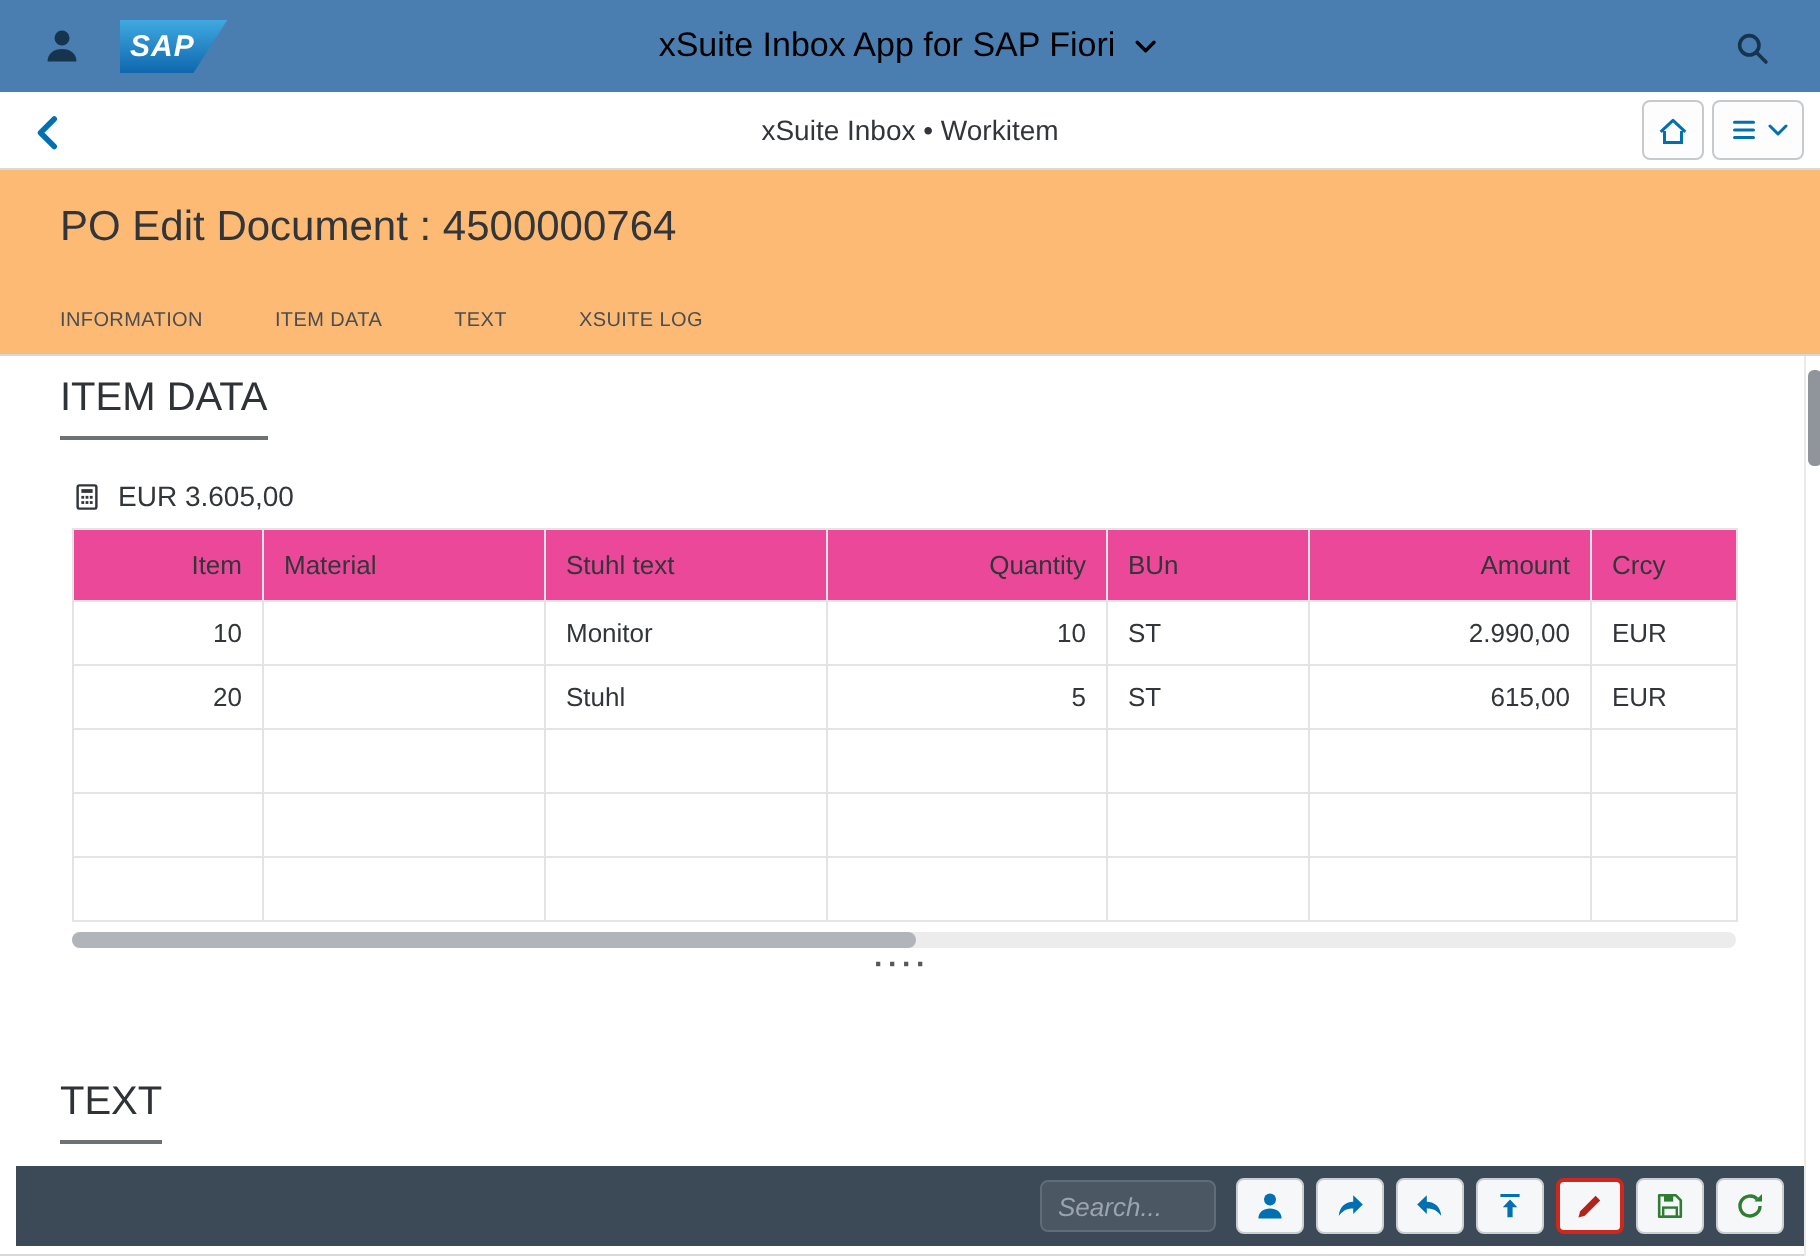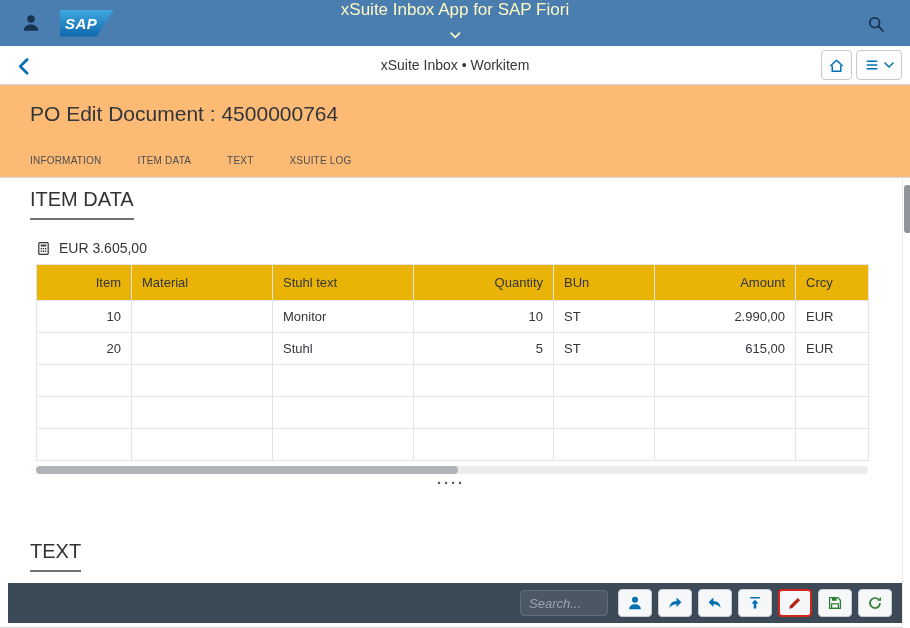--- a/index.html
+++ b/index.html
@@ -7,21 +7,21 @@
   body { font-family: "Liberation Sans", "DejaVu Sans", sans-serif; background: #fff; }
   .app { position: relative; width: 910px; height: 628px; background: #fff; overflow: hidden; }
   .icon { display: block; }
   button { font-family: inherit; cursor: pointer; }
 
   
   .shell { position: absolute; top: 0; left: 0; right: 0; height: 46px; background: #4a7eb0; padding-left: 32px; }
   .shell-left { position: absolute; left: 18px; top: 0; height: 46px; display: flex; align-items: center; gap: 16px; }
   .shell-person { background: none; border: none; color: #17344f; width: 26px; height: 26px; display:flex; align-items:center; justify-content:center; }
   .sap-logo { width: 54px; height: 27px; background: linear-gradient(180deg,#3fa9e0,#0e66ad); clip-path: polygon(0 0,100% 0,68% 100%,0 100%); display:flex; align-items:center; color:#fff; font-weight:bold; font-style:italic; font-size:15px; padding-left:5px; letter-spacing:0.5px; }
-  .shell-title-wrap { position: absolute; left: 50%; top: 0; height: 46px; transform: translateX(-50%); display: flex; align-items: center; gap: 8px; color: #fef9c3; flex-direction: column; }
+  .shell-title-wrap { position: absolute; left: 50%; top: 0; height: 46px; transform: translateX(-50%); display: flex; align-items: center; gap: 8px; color: #000000; }
   .shell-title { font-size: 17px; white-space: nowrap; }
   .shell-search { position: absolute; right: 22px; top: 12px; width: 24px; height: 24px; background: none; border: none; color: #17344f; display:flex; align-items:center; justify-content:center; }
 
   
   .subheader { position: absolute; top: 46px; left: 0; right: 0; height: 39px; background: #fff; border-bottom: 1px solid #d9d9d9; }
   .back-btn { position: absolute; left: 10px; top: 6px; width: 28px; height: 28px; background: none; border: none; color: #0070b2; display:flex; align-items:center; justify-content:center; }
   .subheader-title { position: absolute; left: 0; right: 0; top: 0; height: 38px; display:flex; align-items:center; justify-content:center; font-size: 14px; color: #32363a; pointer-events:none; }
   .sq-btn { position: absolute; top: 4px; height: 30px; background: #fdfdfd; border: 1px solid #c6cacd; border-radius: 4px; color: #0070b2; display:flex; align-items:center; justify-content:center; gap: 4px; }
   .btn-home { right: 58px; width: 31px; }
   .btn-menu { right: 8px; width: 46px; }
@@ -37,21 +37,21 @@
   
   .content { position: absolute; top: 178px; left: 0; right: 8px; bottom: 0; background: #fff; }
   .section-heading { position: absolute; left: 30px; font-size: 20px; color: #2f3337; padding-bottom: 7px; border-bottom: 2px solid #6f7275; display: inline-block; }
   .h-itemdata { top: 10px; }
   .h-text { top: 362px; }
   .total-row { position: absolute; left: 36px; top: 62px; display: flex; align-items: center; gap: 8px; color: #32363a; font-size: 14px; }
   .total-row .icon { color: #32363a; }
 
   table.grid { position: absolute; left: 36px; top: 86px; width: 832px; border-collapse: collapse; table-layout: fixed; font-size: 13px; color: #32363a; }
   table.grid th, table.grid td { border: 1px solid #e4e4e4; padding: 0 10px; overflow: hidden; white-space: nowrap; }
-  table.grid th { height: 36px; background: #eab308; font-weight: 400; text-align: left; }
+  table.grid th { height: 36px; background: #ec4899; font-weight: 400; text-align: left; }
   table.grid td { height: 32px; text-align: left; }
   table.grid th:nth-child(1), table.grid td:nth-child(1),
   table.grid th:nth-child(4), table.grid td:nth-child(4),
   table.grid th:nth-child(6), table.grid td:nth-child(6) { text-align: right; }
   col.c0{width:95px} col.c1{width:141px} col.c2{width:141px} col.c3{width:140px} col.c4{width:101px} col.c5{width:141px} col.c6{width:73px}
 
   .hscroll { position: absolute; left: 36px; top: 288px; width: 832px; height: 8px; background: #ececec; border-radius: 4px; }
   .hscroll-thumb { position: absolute; left: 0; top: 0; width: 422px; height: 8px; background: #b1b4b8; border-radius: 4px; }
   .resize-dots { position: absolute; left: 0; right: 0; top: 300px; text-align: center; color: #55595d; font-size: 15px; font-weight: bold; letter-spacing: 2px; line-height: 10px; }
 

